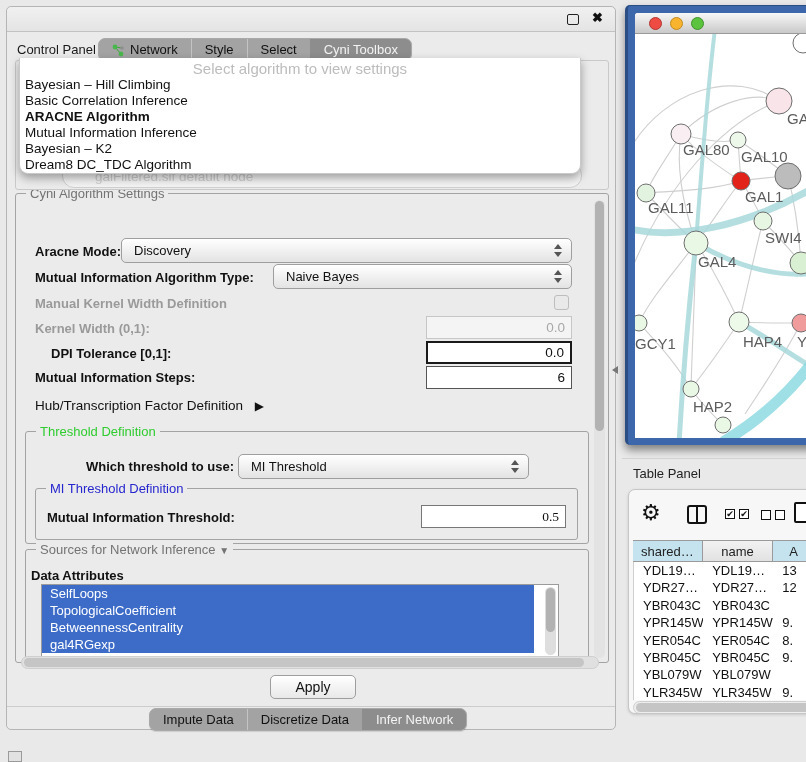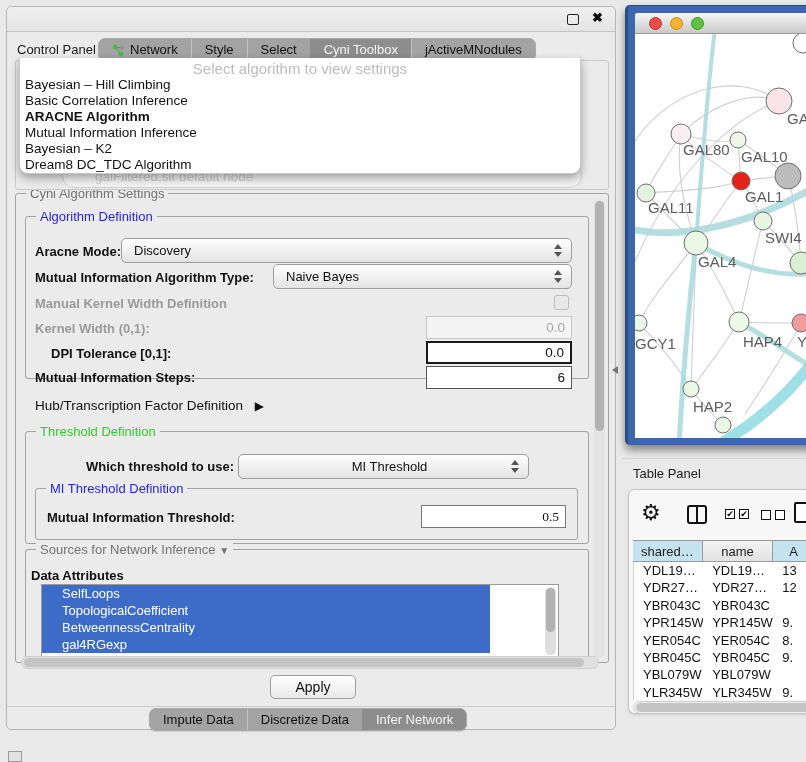--- a/index.html
+++ b/index.html
@@ -61,22 +61,22 @@
 
   .chk { position:absolute; width:15px; height:15px; border:1px solid #bdbdbd; border-radius:3px; background:#e9e9e9; }
 
   .vscroll { position:absolute; width:11px; background:#e3e3e3; border-radius:6px; }
   .vthumb { position:absolute; left:1px; width:9px; background:#b2b2b2; border-radius:5px; }
   .hscroll { position:absolute; height:13px; background:#e0e0e0; border:1px solid #cfcfcf; border-radius:7px; }
   .hthumb { position:absolute; top:1px; height:9px; background:#c5c5c5; border-radius:5px; }
 
   .attr-list { position:absolute; left:34px; top:577px; width:518px; height:74px; background:#fff;
                border:1px solid #9b9b9b; overflow:hidden; }
-  .attr-item { height:17px; line-height:17px; padding-left:20px; font-size:13px; color:#fff; background:#3d6cc8;
-               width:448px; }
+  .attr-item { height:17px; line-height:17px; padding-left:8px; font-size:13px; color:#fff; background:#3d6cc8;
+               width:492px; }
 
   .btn { position:absolute; height:24px; background:linear-gradient(#ffffff,#e8e8e8); border:1px solid #9e9e9e;
          border-radius:5px; font-size:14px; text-align:center; color:#111; }
 
   
   .net-frame { position:absolute; left:625px; top:5px; width:190px; height:440px; background:#3c68ab;
                border-left:3px solid #2b4d86; border-top:1px solid #2b4d86; border-radius:5px 0 0 5px;
                box-shadow:0 5px 9px rgba(0,0,0,.45); }
   .net-inner { position:absolute; left:7px; top:7px; width:180px; height:425px; background:#fff;
                border-radius:3px 0 0 0; overflow:hidden; }
@@ -136,23 +136,20 @@
         </div>
         <div class="seg-item">
           <span>Style</span>
         </div>
         <div class="seg-item">
           <span>Select</span>
         </div>
         <div class="seg-item sel">
           <span>Cyni Toolbox</span>
         </div>
-        <div class="seg-item">
-          <span>jActiveMNodules</span>
-        </div>
       </div>
 
     <div class="bg-frame"></div>
     <div class="bg-combo">galFiltered.sif default node</div>
 
     <div class="popup">
       <div class="popup-ph">Select algorithm to view settings</div>
       <div id="popup-items">
           <div class="popup-item">Bayesian – Hill Climbing</div>
           <div class="popup-item">Basic Correlation Inference</div>
@@ -163,23 +160,20 @@
         </div>
     </div>
 
     <div class="grp" style="left:8px; top:186px; width:594px; height:470px;">
       <span class="grp-lbl lbl-dark">Cyni Algorithm Settings</span>
       <div class="vscroll" style="right:3px; top:6px; height:458px;">
         <div class="vthumb" style="top:1px; height:230px;"></div>
       </div>
     </div>
 
-    <div class="grp" style="left:18px; top:209px; width:564px; height:163px;">
-      <span class="grp-lbl lbl-blue">Algorithm Definition</span>
-    </div>
     <span class="frow-label" style="left:28px; top:237px;">Aracne Mode:</span>
     <div class="combo" style="left:114px; top:231px; width:451px;">
       <span>Discovery</span>
       <span class="spin"></span>
     </div>
     <span class="frow-label" style="left:28px; top:263px;">Mutual Information Algorithm Type:</span>
     <div class="combo" style="left:266px; top:257px; width:299px;">
       <span>Naive Bayes</span>
       <span class="spin"></span>
     </div>
@@ -194,21 +188,21 @@
 
     <span style="position:absolute; left:28px; top:391px; font-size:13.5px; color:#111;">
       <span>Hub/Transcription Factor Definition</span>
       <span style="font-size:12px; padding-left:8px;">▶</span>
     </span>
 
     <div class="grp" style="left:18px; top:424px; width:564px; height:113px;">
       <span class="grp-lbl lbl-green">Threshold Definition</span>
     </div>
     <span class="frow-label" style="left:79px; top:452px;">Which threshold to use:</span>
-    <div class="combo" style="left:231px; top:447px; width:291px;text-align:center;">
+    <div class="combo" style="left:231px; top:447px; width:291px;">
       <span>MI Threshold</span>
       <span class="spin"></span>
     </div>
     <div class="grp" style="left:28px; top:481px; width:543px; height:52px;">
       <span class="grp-lbl lbl-blue">MI Threshold Definition</span>
     </div>
     <span class="frow-label" style="left:40px; top:503px;">Mutual Information Threshold:</span>
     <div class="tfield" style="left:414px; top:498px; width:145px; border-color:#777;font-family:Liberation Serif, serif;">0.5</div>
 
     <div class="grp" style="left:18px; top:542px; width:564px; height:113px;">

